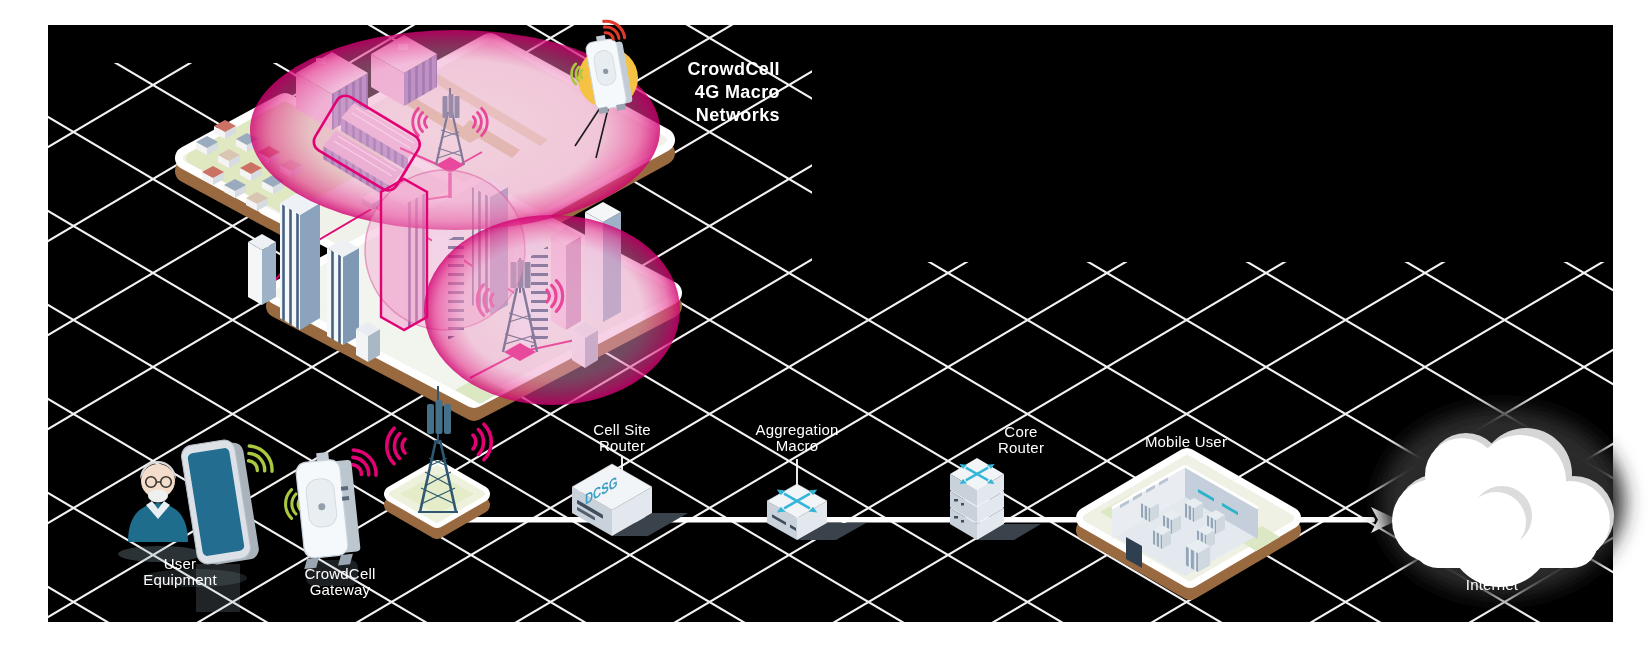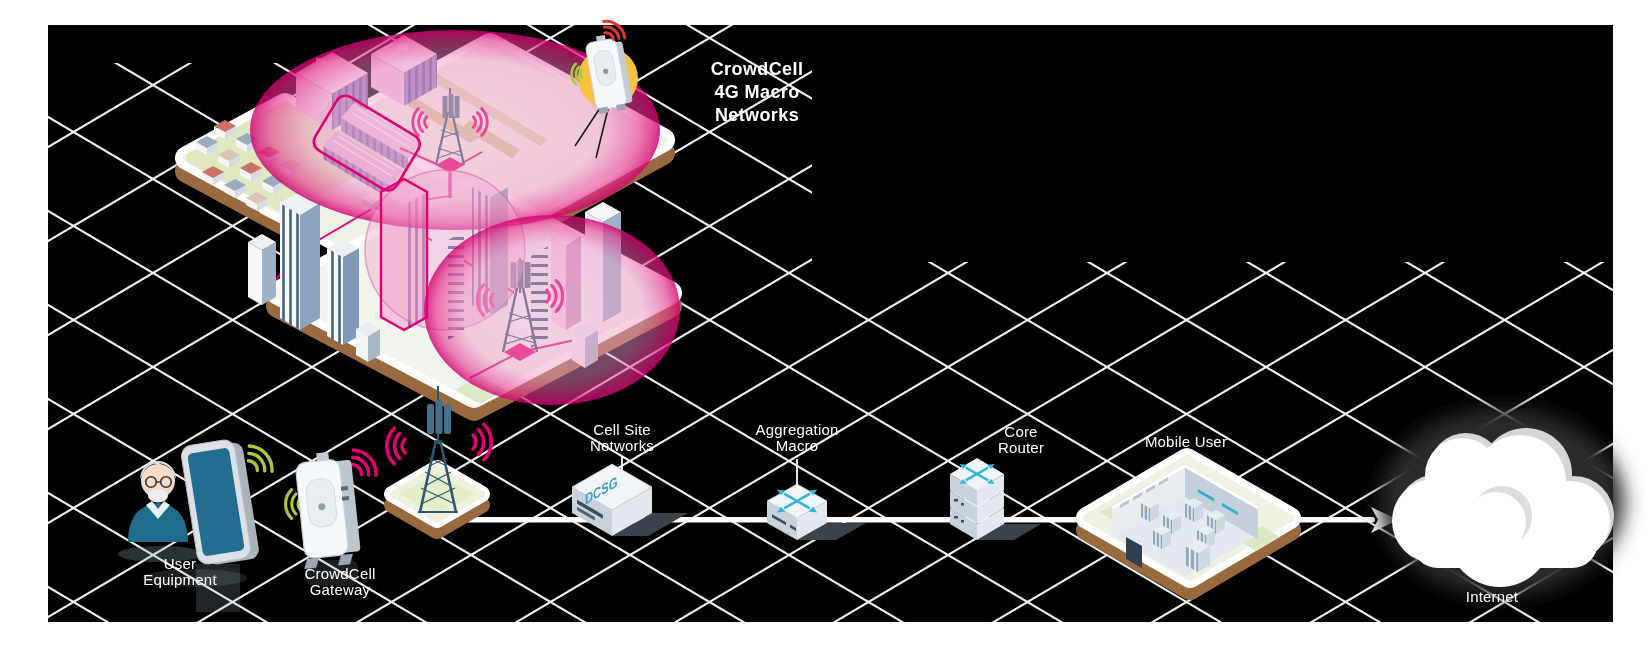--- a/index.html
+++ b/index.html
@@ -2,21 +2,21 @@
 <html><head>
 <meta charset="utf-8">
 <style>
   html,body{margin:0;padding:0;background:#ffffff;}
   .stage{position:relative;width:1648px;height:660px;background:#ffffff;overflow:hidden;
          font-family:"Liberation Sans",sans-serif;}
   .stage svg{position:absolute;left:0;top:0;}
   .node-label{position:absolute;color:#ffffff;font-size:15px;line-height:16px;
               text-align:center;letter-spacing:.2px;}
   .callout-label{position:absolute;color:#ffffff;font-size:18px;font-weight:700;
-                 line-height:23px;letter-spacing:.4px;text-align:center;margin-left:38px;}
+                 line-height:23px;letter-spacing:.4px;text-align:right;}
   .waves{fill:none;stroke-linecap:round;}
 </style>
 </head>
 <body>
 
 <div class="stage">
 
 <svg width="1648" height="660" viewBox="0 0 1648 660">
   <defs>
     <pattern id="gridP" width="159" height="94" x="153" y="85" patternUnits="userSpaceOnUse">
@@ -418,23 +418,23 @@
     </g>
   </g>
 </svg>
 
 <div class="callout-label" style="left:658px;top:58px;width:122px">CrowdCell 4G Macro Networks</div>
 
 <div class="node-label" style="left:132px;top:556px;width:96px">User Equipment</div>
 
 <div class="node-label" style="left:292px;top:566px;width:96px">CrowdCell Gateway</div>
 
-<div class="node-label" style="left:580px;top:422px;width:84px">Cell Site Networks</div>
+<div class="node-label" style="left:580px;top:422px;width:84px">Cell Site Router</div>
 
 <div class="node-label" style="left:749px;top:422px;width:96px">Aggregation Macro</div>
 
 <div class="node-label" style="left:984px;top:424px;width:74px">Core Router</div>
 
 <div class="node-label" style="left:1130px;top:434px;width:112px">Mobile User</div>
 
-<div class="node-label" style="left:1442px;top:589px;width:100px">Internet</div>
+<div class="node-label" style="left:1442px;top:577px;width:100px">Internet</div>
 
 </div>
 
 </body></html>

